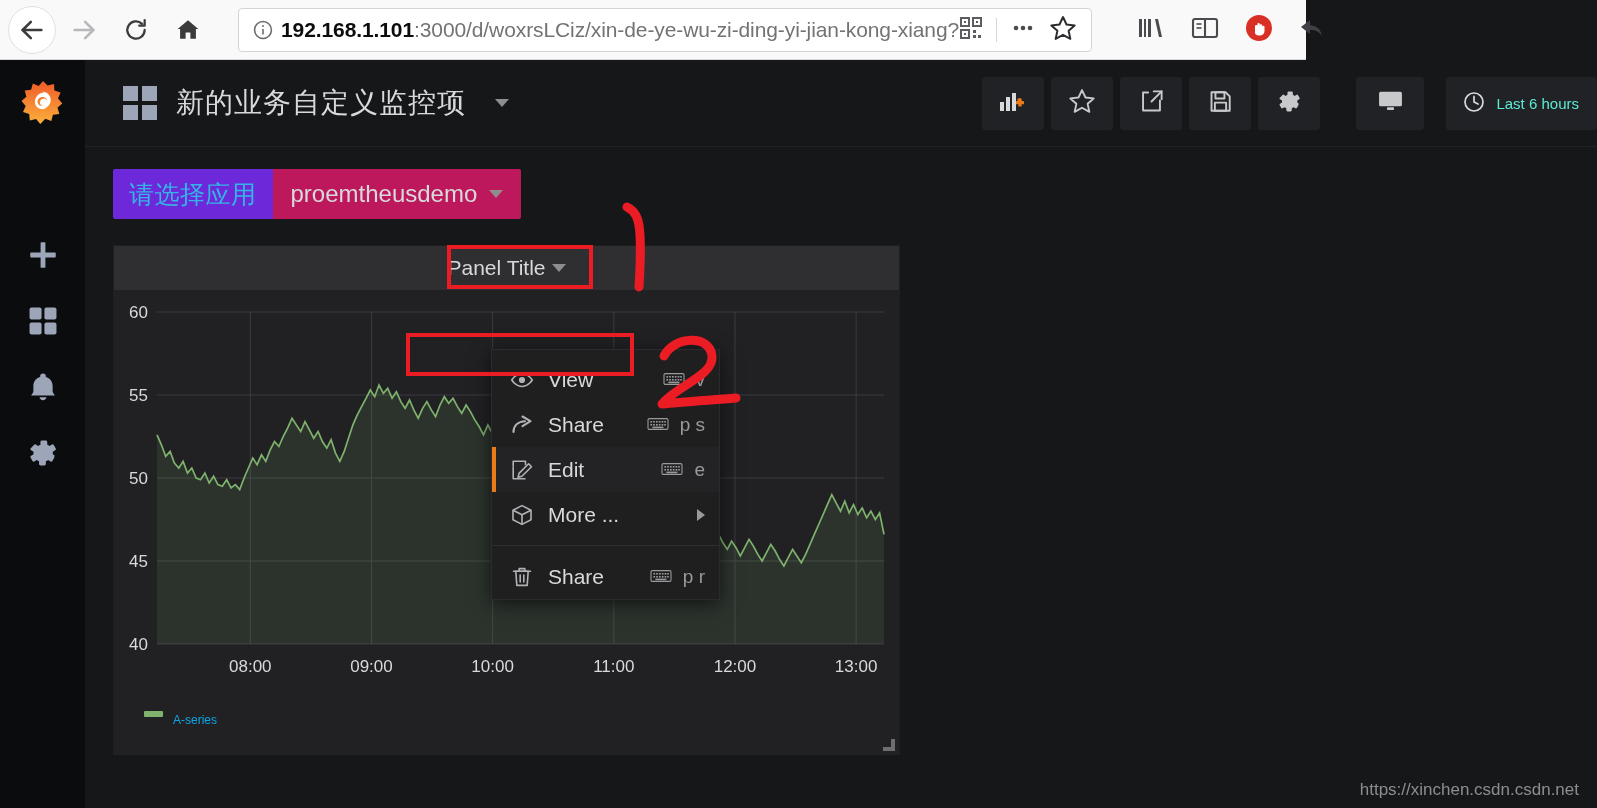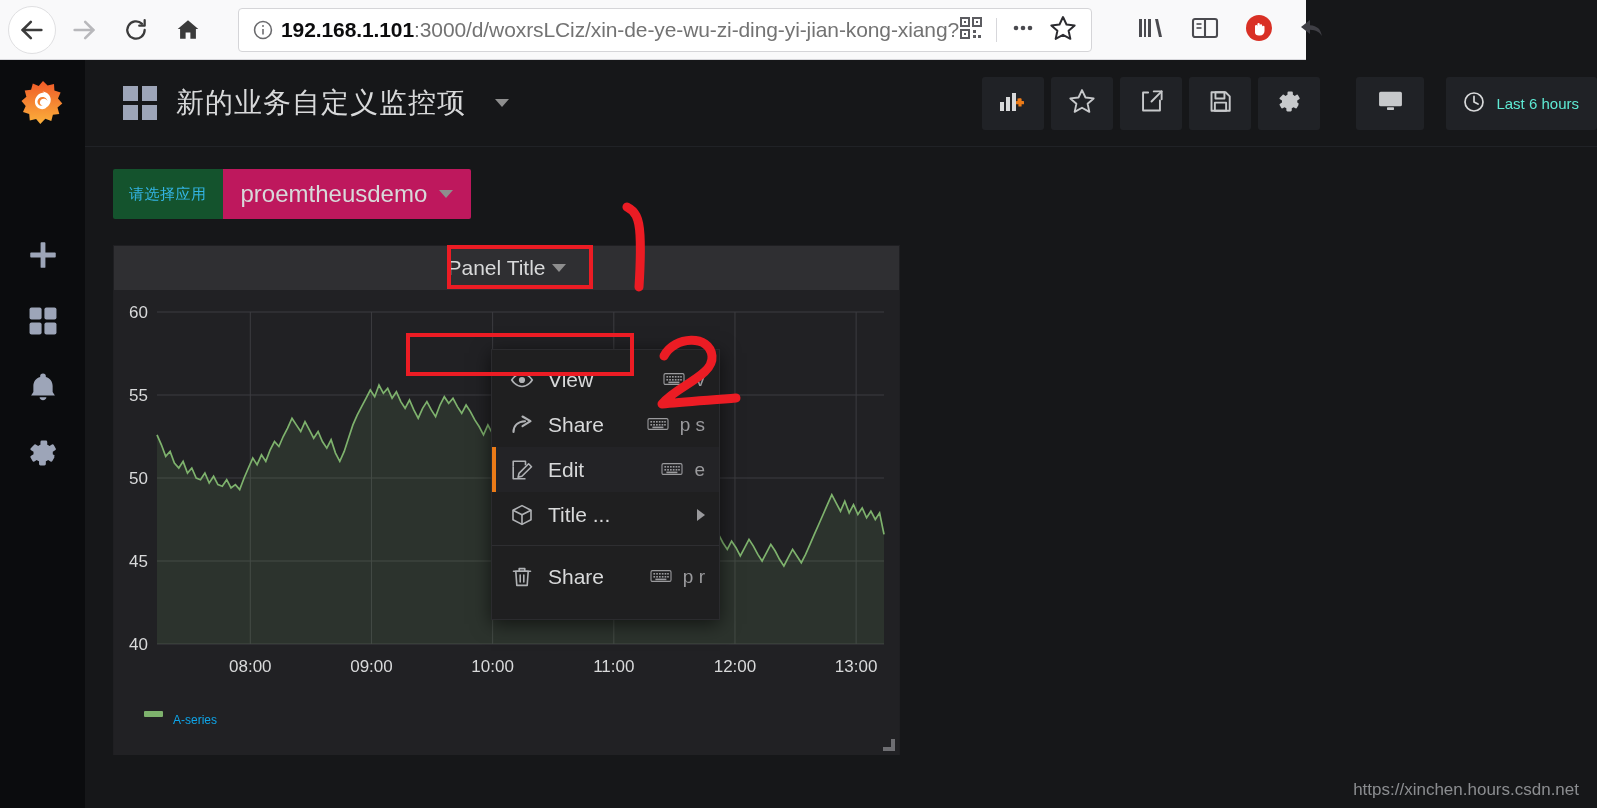--- a/index.html
+++ b/index.html
@@ -86,22 +86,22 @@
     height: 53px; background: #202226; border-radius: 3px;
     display: flex; align-items: center; gap: 10px;
     padding: 0 18px 0 16px; margin-left: 22px; margin-right: 0;
     color: #5eead4; font-size: 15px;
   }
 
   
   .submenu { padding: 22px 0 0 28px; display: flex; }
   .var-wrap { display: flex; align-items: stretch; }
   .var-label {
-    background: #14532d; color: #33b5e5;
-    font-size: 15px; display: flex; align-items: center;
+    background: #6d28d9; color: #33b5e5;
+    font-size: 25px; display: flex; align-items: center;
     padding: 0 16px; border-radius: 2px 0 0 2px; letter-spacing: .5px;
   }
   .var-value {
     background: #be185d; color: #d8d9da; font-size: 24px;
     display: flex; align-items: center; gap: 12px;
     padding: 11px 18px; border-radius: 0 2px 2px 0;
   }
 
   
   .panel {
@@ -131,21 +131,21 @@
   .legend { position: absolute; left: 30px; bottom: 28px; display: flex; align-items: center; gap: 10px; }
   .legend-swatch { width: 19px; height: 6px; background: #7eb26d; border-radius: 1px; }
   .legend-label { color: #0ea5e9; font-size: 12px; margin-top: 12px; }
 
   
   .panel-menu {
     position: absolute; left: 406px; top: 289px;
     width: 229px; background: #1f1f20;
     border: 1px solid #2b2b2e;
     box-shadow: 0 4px 18px rgba(0,0,0,.6);
-    z-index: 40; padding: 7px 0 20px 0;
+    z-index: 40; padding: 7px 0 0 0;
   }
   .pm-item {
     height: 45px; display: flex; align-items: center;
     padding: 0 14px 0 18px; position: relative;
     color: #d8d9da; font-size: 21px;
   }
   .pm-item.active { background: #232326; }
   .pm-item.active:before {
     content:''; position: absolute; left: 0; top: 0; bottom: 0; width: 4px; background: #eb7b18;
   }
@@ -563,21 +563,21 @@
           </span>
         </div>
         <div class="pm-item">
           <span class="pm-icon">
             <svg width="24" height="24" viewBox="0 0 24 24" fill="none" stroke="currentColor" stroke-width="1.6" stroke-linejoin="round">
               <polygon points="12,2.6 21,7.2 21,16.8 12,21.4 3,16.8 3,7.2"></polygon>
               <polyline points="3,7.2 12,11.8 21,7.2"></polyline>
               <line x1="12" y1="11.8" x2="12" y2="21.4"></line>
             </svg>
           </span>
-          <span class="pm-label">Title ...</span>
+          <span class="pm-label">More ...</span>
           <span class="pm-arrow"></span>
         </div>
         <div class="pm-sep"></div>
         <div class="pm-item">
           <span class="pm-icon">
             <svg width="24" height="24" viewBox="0 0 24 24" fill="none" stroke="currentColor" stroke-width="1.6" stroke-linecap="round" stroke-linejoin="round">
               <polyline points="3.5,6.2 20.5,6.2"></polyline>
               <path d="M5.8 6.2h12.4l-1 14.2H6.8z"></path>
               <path d="M9.2 6.2V3.6h5.6v2.6"></path>
               <line x1="10.2" y1="10" x2="10.2" y2="17"></line>
@@ -604,21 +604,21 @@
                   <rect x="5.4" y="9.6" width="11" height="1.6"></rect>
                 </g>
               </svg></span>
             <span>p r</span>
           </span>
         </div>
       </div>
 
   </div>
 
-  <div class="watermark">https://xinchen.hours.csdn.net</div>
+  <div class="watermark">https://xinchen.csdn.csdn.net</div>
 </div>
 
 <div class="anno-box" id="anno-panel-title"></div>
 <div class="anno-box" id="anno-edit"></div>
 
 <svg class="anno-num" style="left:615px;top:195px;" width="70" height="110">
   <path d="M12 12 C 20 16, 24 22, 25 40 C 26 58, 25 76, 24 92" stroke="#ec1c24" stroke-width="9" fill="none" stroke-linecap="round"></path>
 </svg>
 <svg class="anno-num" style="left:650px;top:330px;" width="110" height="90">
   <path d="M14 26 C 24 6, 60 4, 62 26 C 64 46, 26 56, 12 74 C 30 72, 62 70, 86 68" stroke="#ec1c24" stroke-width="9" fill="none" stroke-linecap="round" stroke-linejoin="round"></path>

